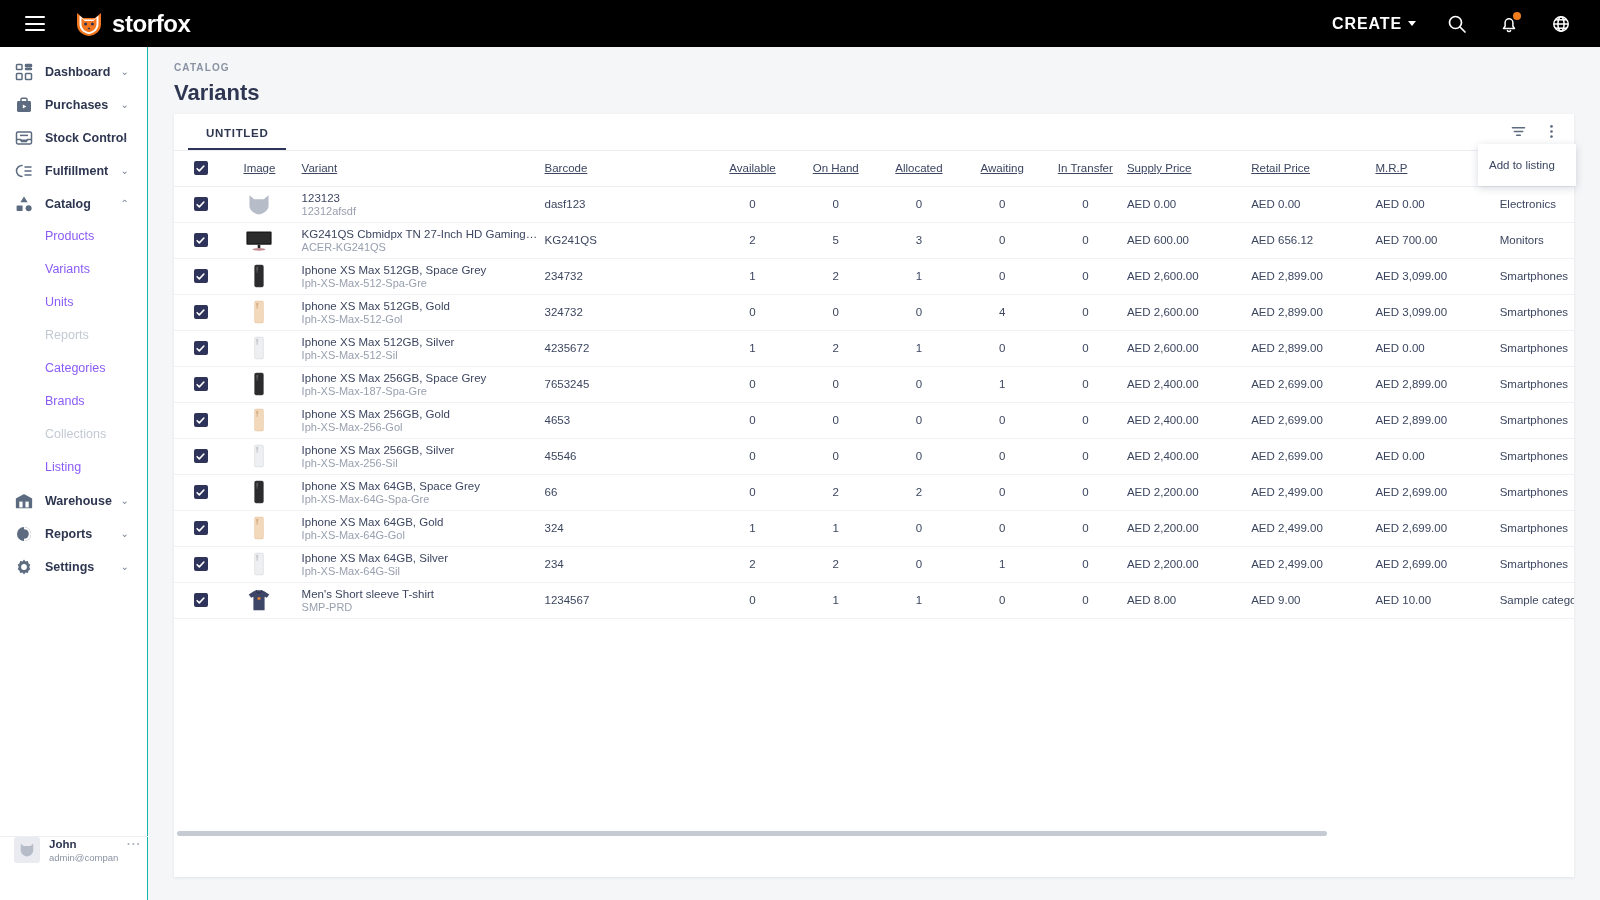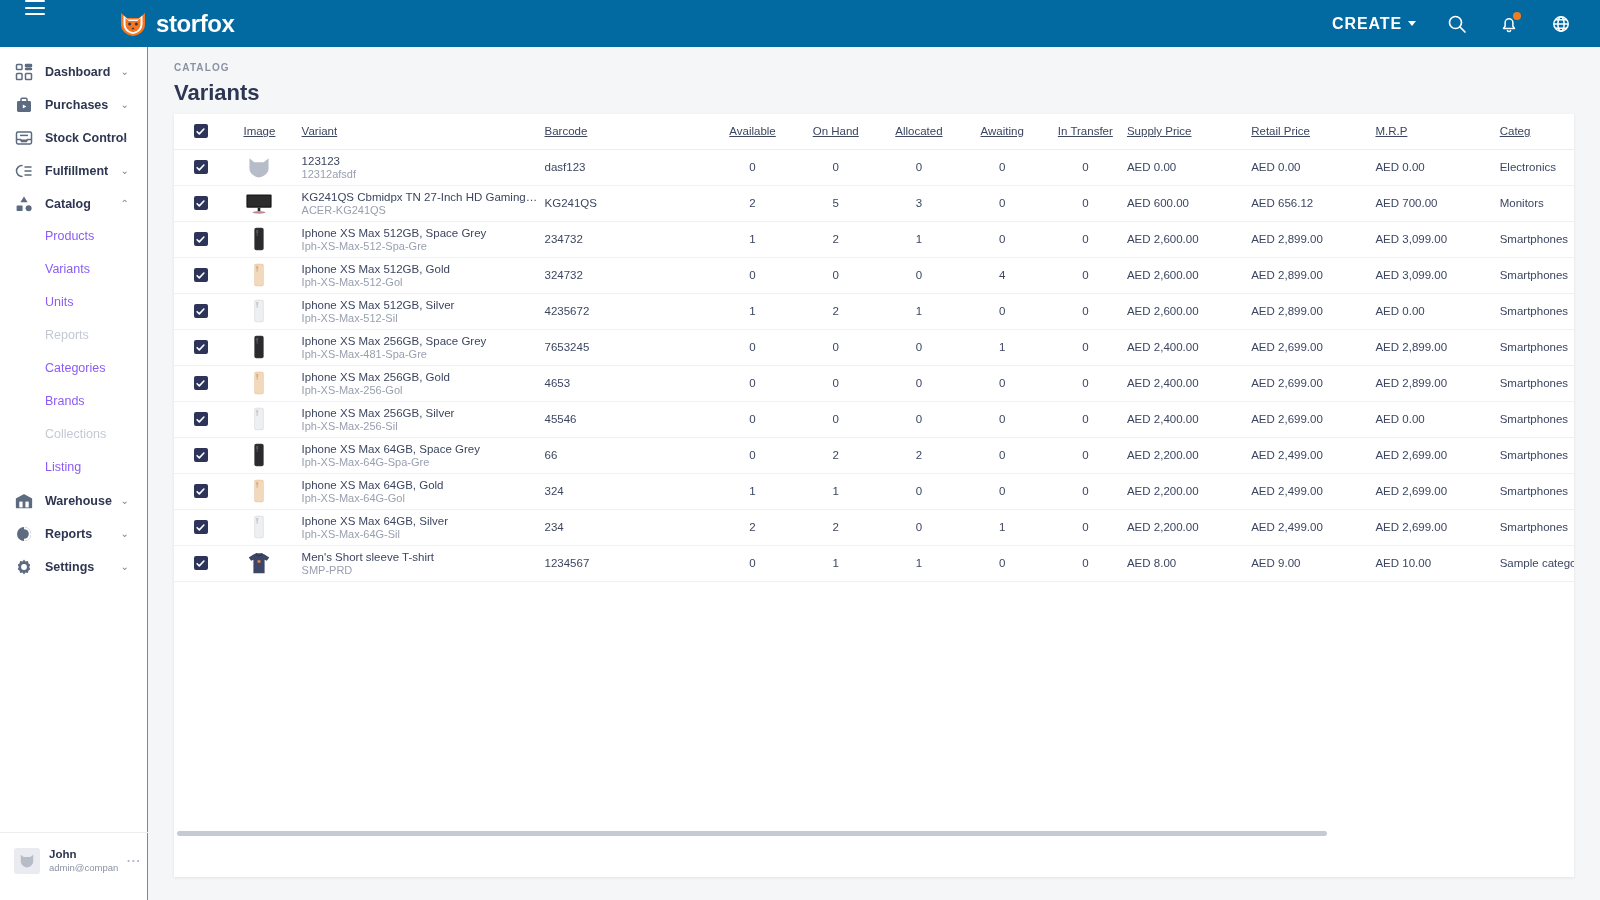--- a/index.html
+++ b/index.html
@@ -6,24 +6,23 @@
   html, body {
     width: 1600px; height: 900px;
     font-family: "Liberation Sans", sans-serif;
     background: #f7f8fa;
     overflow: hidden;
   }
 
   
   #topbar {
     position: absolute; top: 0; left: 0; width: 1600px; height: 47px;
-    background: #0369a1;
-    display: flex; 
+    background: #000000;
+    display: flex; align-items: center;
     z-index: 40;
-    gap: 44px;
   }
   #hamburger {
     width: 20px; height: 15px; margin-left: 25px;
     display: flex; flex-direction: column; justify-content: space-between;
     cursor: pointer;
   }
   #hamburger span { display: block; height: 2px; background: #ffffff; border-radius: 1px; }
   #brand { display: flex; align-items: center; margin-left: 30px; gap: 9px; }
   #brand-logo { width: 28px; height: 26px; display:block; }
   #brand-name {
@@ -65,22 +64,22 @@
     position: absolute; right: 18px; color: #7a8596; font-size: 10px; line-height: 1;
   }
   .nav-sub {
     display: block; height: 33px; line-height: 33px; padding-left: 45px;
     font-size: 12.5px; color: #8b5cf6; cursor: pointer;
   }
   .nav-sub.disabled { color: #c3c9d3; cursor: default; }
   .nav-spacer { height: 8px; }
 
   #user-box {
-    position: absolute; bottom: 12px; left: 0; width: 148px; height: 56px;
-    border-top: 1px solid #eceef2; display: flex; align-items: center;
+    position: absolute; bottom: 0; left: 0; width: 148px; height: 64px;
+    border-top: 1px solid #eceef2; display: flex; align-items: flex-start;
     padding: 0 10px 0 14px;
   }
   #user-avatar {
     width: 26px; height: 26px; border-radius: 3px; background: #e9ebf0;
     display: flex; align-items: center; justify-content: center; flex: 0 0 26px;
   }
   #user-text { margin-left: 9px; overflow: hidden; }
   #user-name { font-size: 11.5px; color: #2e3651; font-weight: 600; line-height: 14px; }
   #user-email { font-size: 9.5px; color: #8a93a3; line-height: 13px; white-space: nowrap; }
   #user-more {
@@ -372,20 +371,42 @@
     <div id="user-more">⋮</div>
   </div>
 </div>
 
 <div id="main">
   <div id="breadcrumb">CATALOG</div>
   <div id="page-title">Variants</div>
 
   <div id="card">
 
+    <div id="tabbar">
+      <div id="tab-untitled">UNTITLED</div>
+      <div id="tab-actions">
+        <span class="tb-icon">
+          <svg viewBox="0 0 18 18" width="17" height="17" fill="none" stroke="#5c6b80" stroke-width="1.4" stroke-linecap="round">
+            <line x1="2.5" y1="5" x2="15.5" y2="5"></line>
+            <line x1="4.5" y1="9" x2="13.5" y2="9"></line>
+            <line x1="7" y1="13" x2="11" y2="13"></line>
+          </svg>
+        </span>
+        <span class="tb-icon">
+          <svg viewBox="0 0 18 18" width="17" height="17" fill="#5c6b80">
+            <circle cx="9" cy="3.6" r="1.4"></circle>
+              <circle cx="9" cy="9" r="1.4"></circle>
+              <circle cx="9" cy="14.4" r="1.4"></circle>
+          </svg>
+        </span>
+      </div>
+      <div id="menu-popup">
+        <div id="menu-popup-item">Add to listing</div>
+      </div>
+    </div>
 
     <div id="tablewrap">
       <table>
         <thead>
           <tr>
             <th class="c-check">
               <span class="chk">
                 <svg viewBox="0 0 12 12" width="11" height="11">
                     <path d="M2.3 6.2 L4.7 8.6 L9.7 3.3" fill="none" stroke="#ffffff" stroke-width="1.7" stroke-linecap="round" stroke-linejoin="round"></path>
                   </svg>
@@ -557,21 +578,21 @@
               <td class="c-img"><span class="thumb">
                   <svg viewBox="0 0 30 30" width="28" height="28">
                     <rect x="10" y="3" width="10" height="24" rx="2" fill="#3a3a3c"></rect>
                     <rect x="10.8" y="3.8" width="8.4" height="22.4" rx="1.6" fill="#2b2b2d"></rect>
                     <rect x="12" y="5" width="2.1" height="4.3" rx="0.7" fill="#545456"></rect>
                     <circle cx="13" cy="10.6" r="0.7" fill="#6b6b6d"></circle>
                   </svg>
                 </span></td>
               <td class="c-var">
                 <div class="vname">Iphone XS Max 256GB, Space Grey</div>
-                <div class="vsku">Iph-XS-Max-481-Spa-Gre</div>
+                <div class="vsku">Iph-XS-Max-187-Spa-Gre</div>
               </td>
               <td class="c-bar">7653245</td>
               <td class="c-num">0</td>
               <td class="c-num">0</td>
               <td class="c-num">0</td>
               <td class="c-num">1</td>
               <td class="c-num">0</td>
               <td class="c-price">AED 2,400.00</td>
               <td class="c-price">AED 2,699.00</td>
               <td class="c-price">AED 2,899.00</td>

